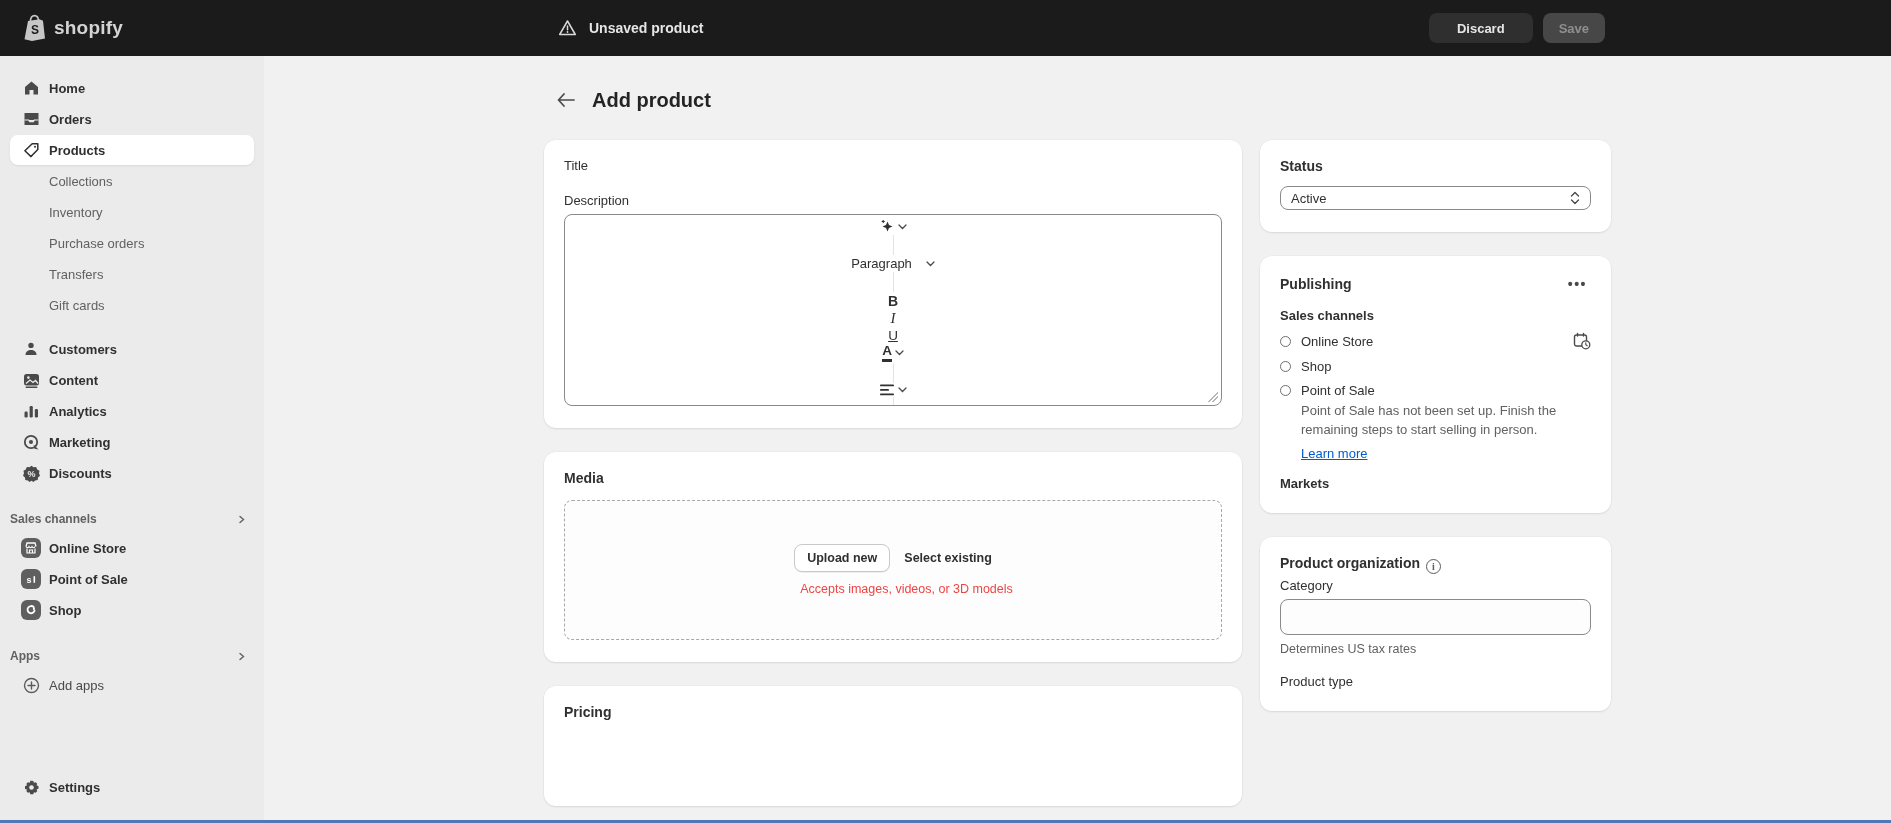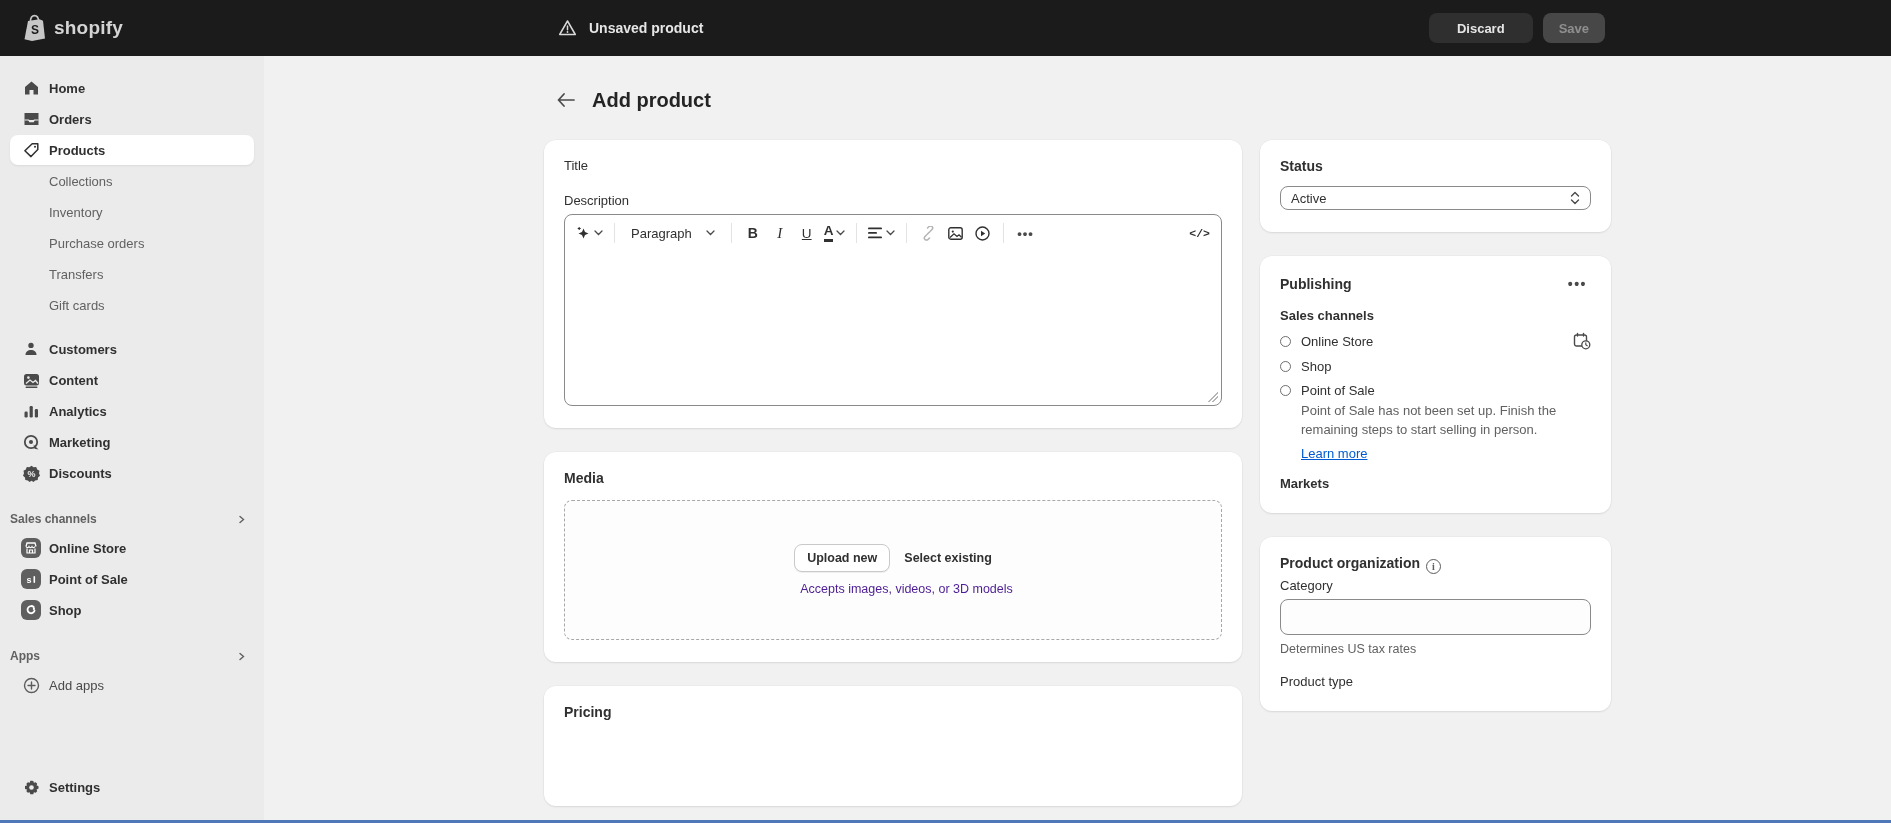--- a/index.html
+++ b/index.html
@@ -65,21 +65,21 @@
   .text-input { width:100%; height:34px; border:1px solid #8a8a8a; border-radius:8px;
     padding:0 12px; font-size:13px; color:#303030; background:#ffffff;
     font-family:inherit; outline:none; margin-top:6px; }
   .text-input::placeholder { color:#80868c; }
   .mt18 { margin-top:20px; }
 
   
   .editor { border:1px solid #8a8a8a; border-radius:8px; margin-top:6px; overflow:hidden;
     background:#fff; }
   .editor-toolbar { display:flex; align-items:center; padding:4px 8px; height:36px;
-    gap:1px; }
+    gap:1px;flex-direction:column; }
   .tb-btn { min-width:26px; height:26px; border:none; background:transparent;
     border-radius:6px; display:flex; align-items:center; justify-content:center;
     cursor:pointer; color:#303030; font-family:inherit; gap:3px; padding:0 3px; }
   .tb-divider { width:1px; height:20px; background:#e3e3e3; margin:0 7px; flex:none; }
   .tb-paragraph { font-size:13px; color:#303030; padding:0 8px; gap:14px; }
   .tb-b { font-weight:800; font-size:14px; }
   .tb-i { font-style:italic; font-family:"Liberation Serif","DejaVu Serif",serif;
     font-size:15px; }
   .tb-u { text-decoration:underline; font-size:13.5px; }
   .tb-a { font-size:13.5px; font-weight:600; border-bottom:3px solid #303030;
@@ -96,21 +96,21 @@
   
   .media-drop { margin-top:14px; border:1px dashed #a8a8a8; border-radius:8px;
     height:140px; display:flex; flex-direction:column; align-items:center;
     justify-content:center; gap:10px; background:#fdfdfd; }
   .media-actions { display:flex; align-items:center; gap:14px; }
   .btn-upload { background:#ffffff; border:1px solid #c9c9c9; border-radius:8px;
     height:28px; padding:0 12px; font-size:12.5px; font-weight:600; color:#303030;
     cursor:pointer; box-shadow:0 1px 0 rgba(0,0,0,.06); font-family:inherit; }
   .btn-select-existing { background:transparent; border:none; font-size:12.5px;
     font-weight:600; color:#303030; cursor:pointer; font-family:inherit; }
-  .media-helper { font-size:12.5px; color:#4c1d95;margin-left:27px; }
+  .media-helper { font-size:12.5px; color:#ef4444;margin-left:27px; }
 
   .card-header { font-size:14px; font-weight:700; color:#303030; }
 
   
   .select-box { margin-top:12px; height:24px; border:1px solid #8a8a8a; border-radius:8px;
     display:flex; align-items:center; justify-content:space-between; padding:0 10px;
     font-size:13px; color:#303030; cursor:pointer; background:#fff; }
   .pub-header-row { display:flex; align-items:center; justify-content:space-between; }
   .dots-btn { border:none; background:transparent; color:#4a4a4a; font-size:14px;
     letter-spacing:1.5px; font-weight:700; cursor:pointer; padding:2px 4px;

